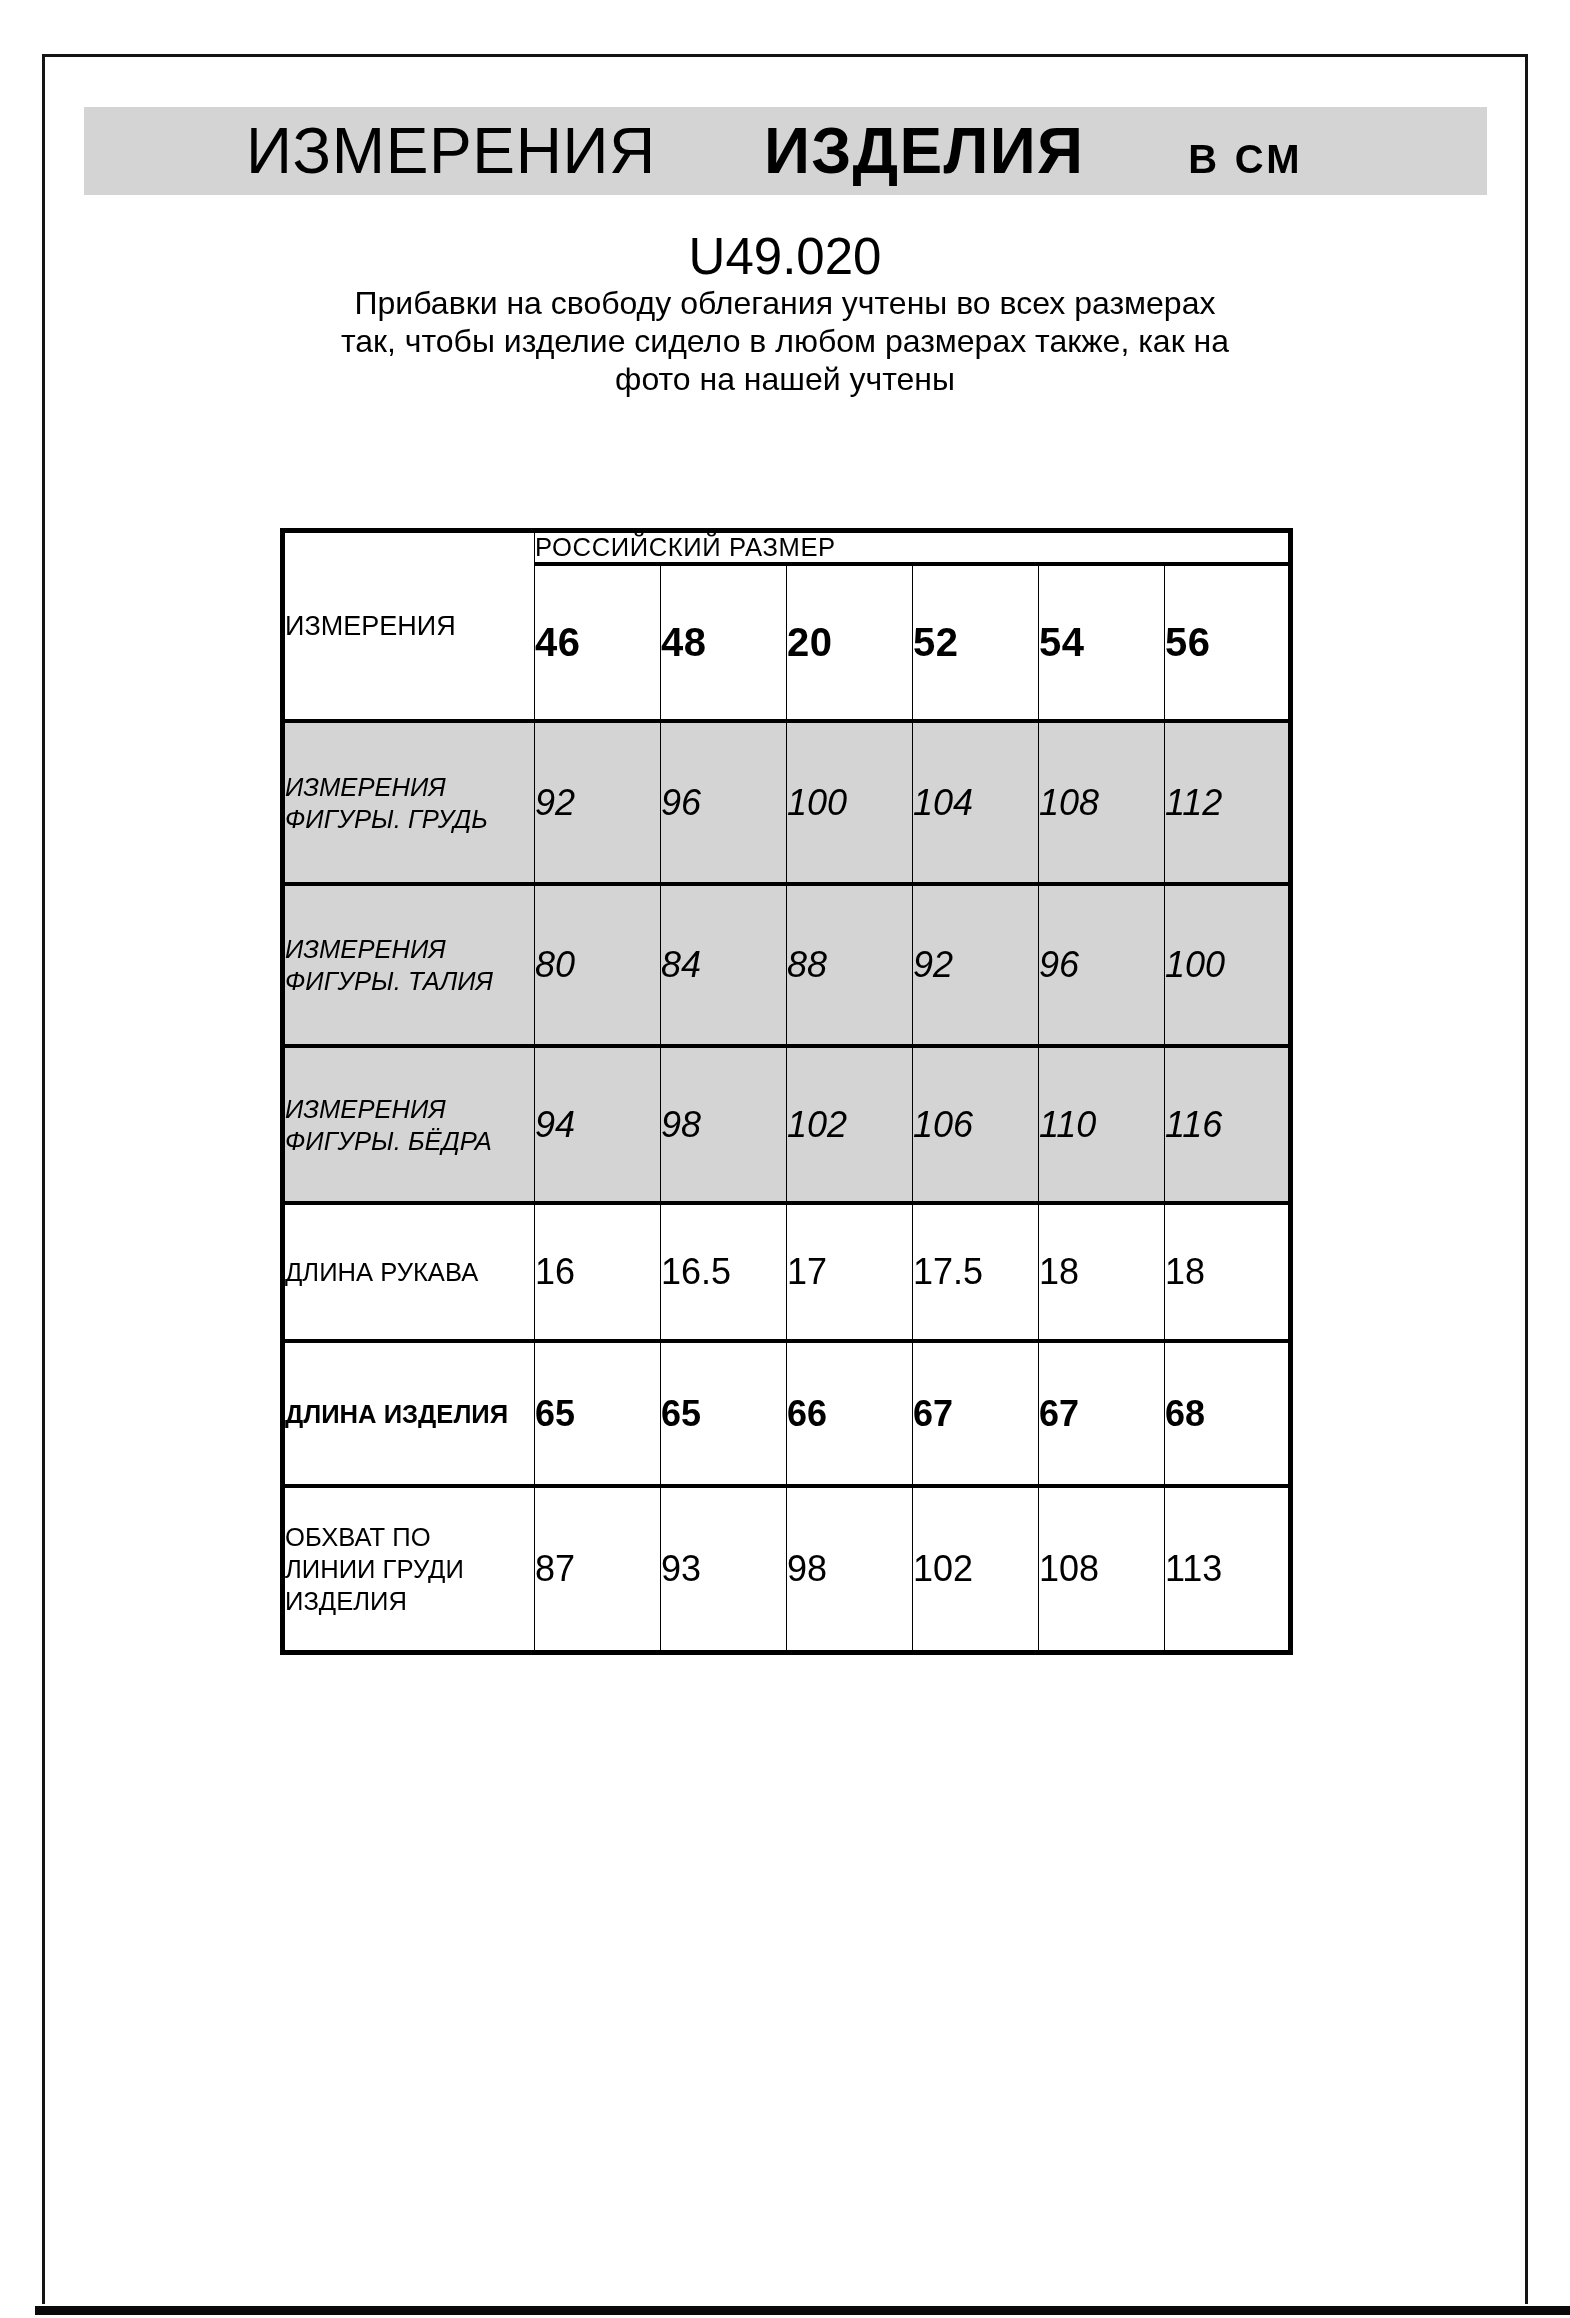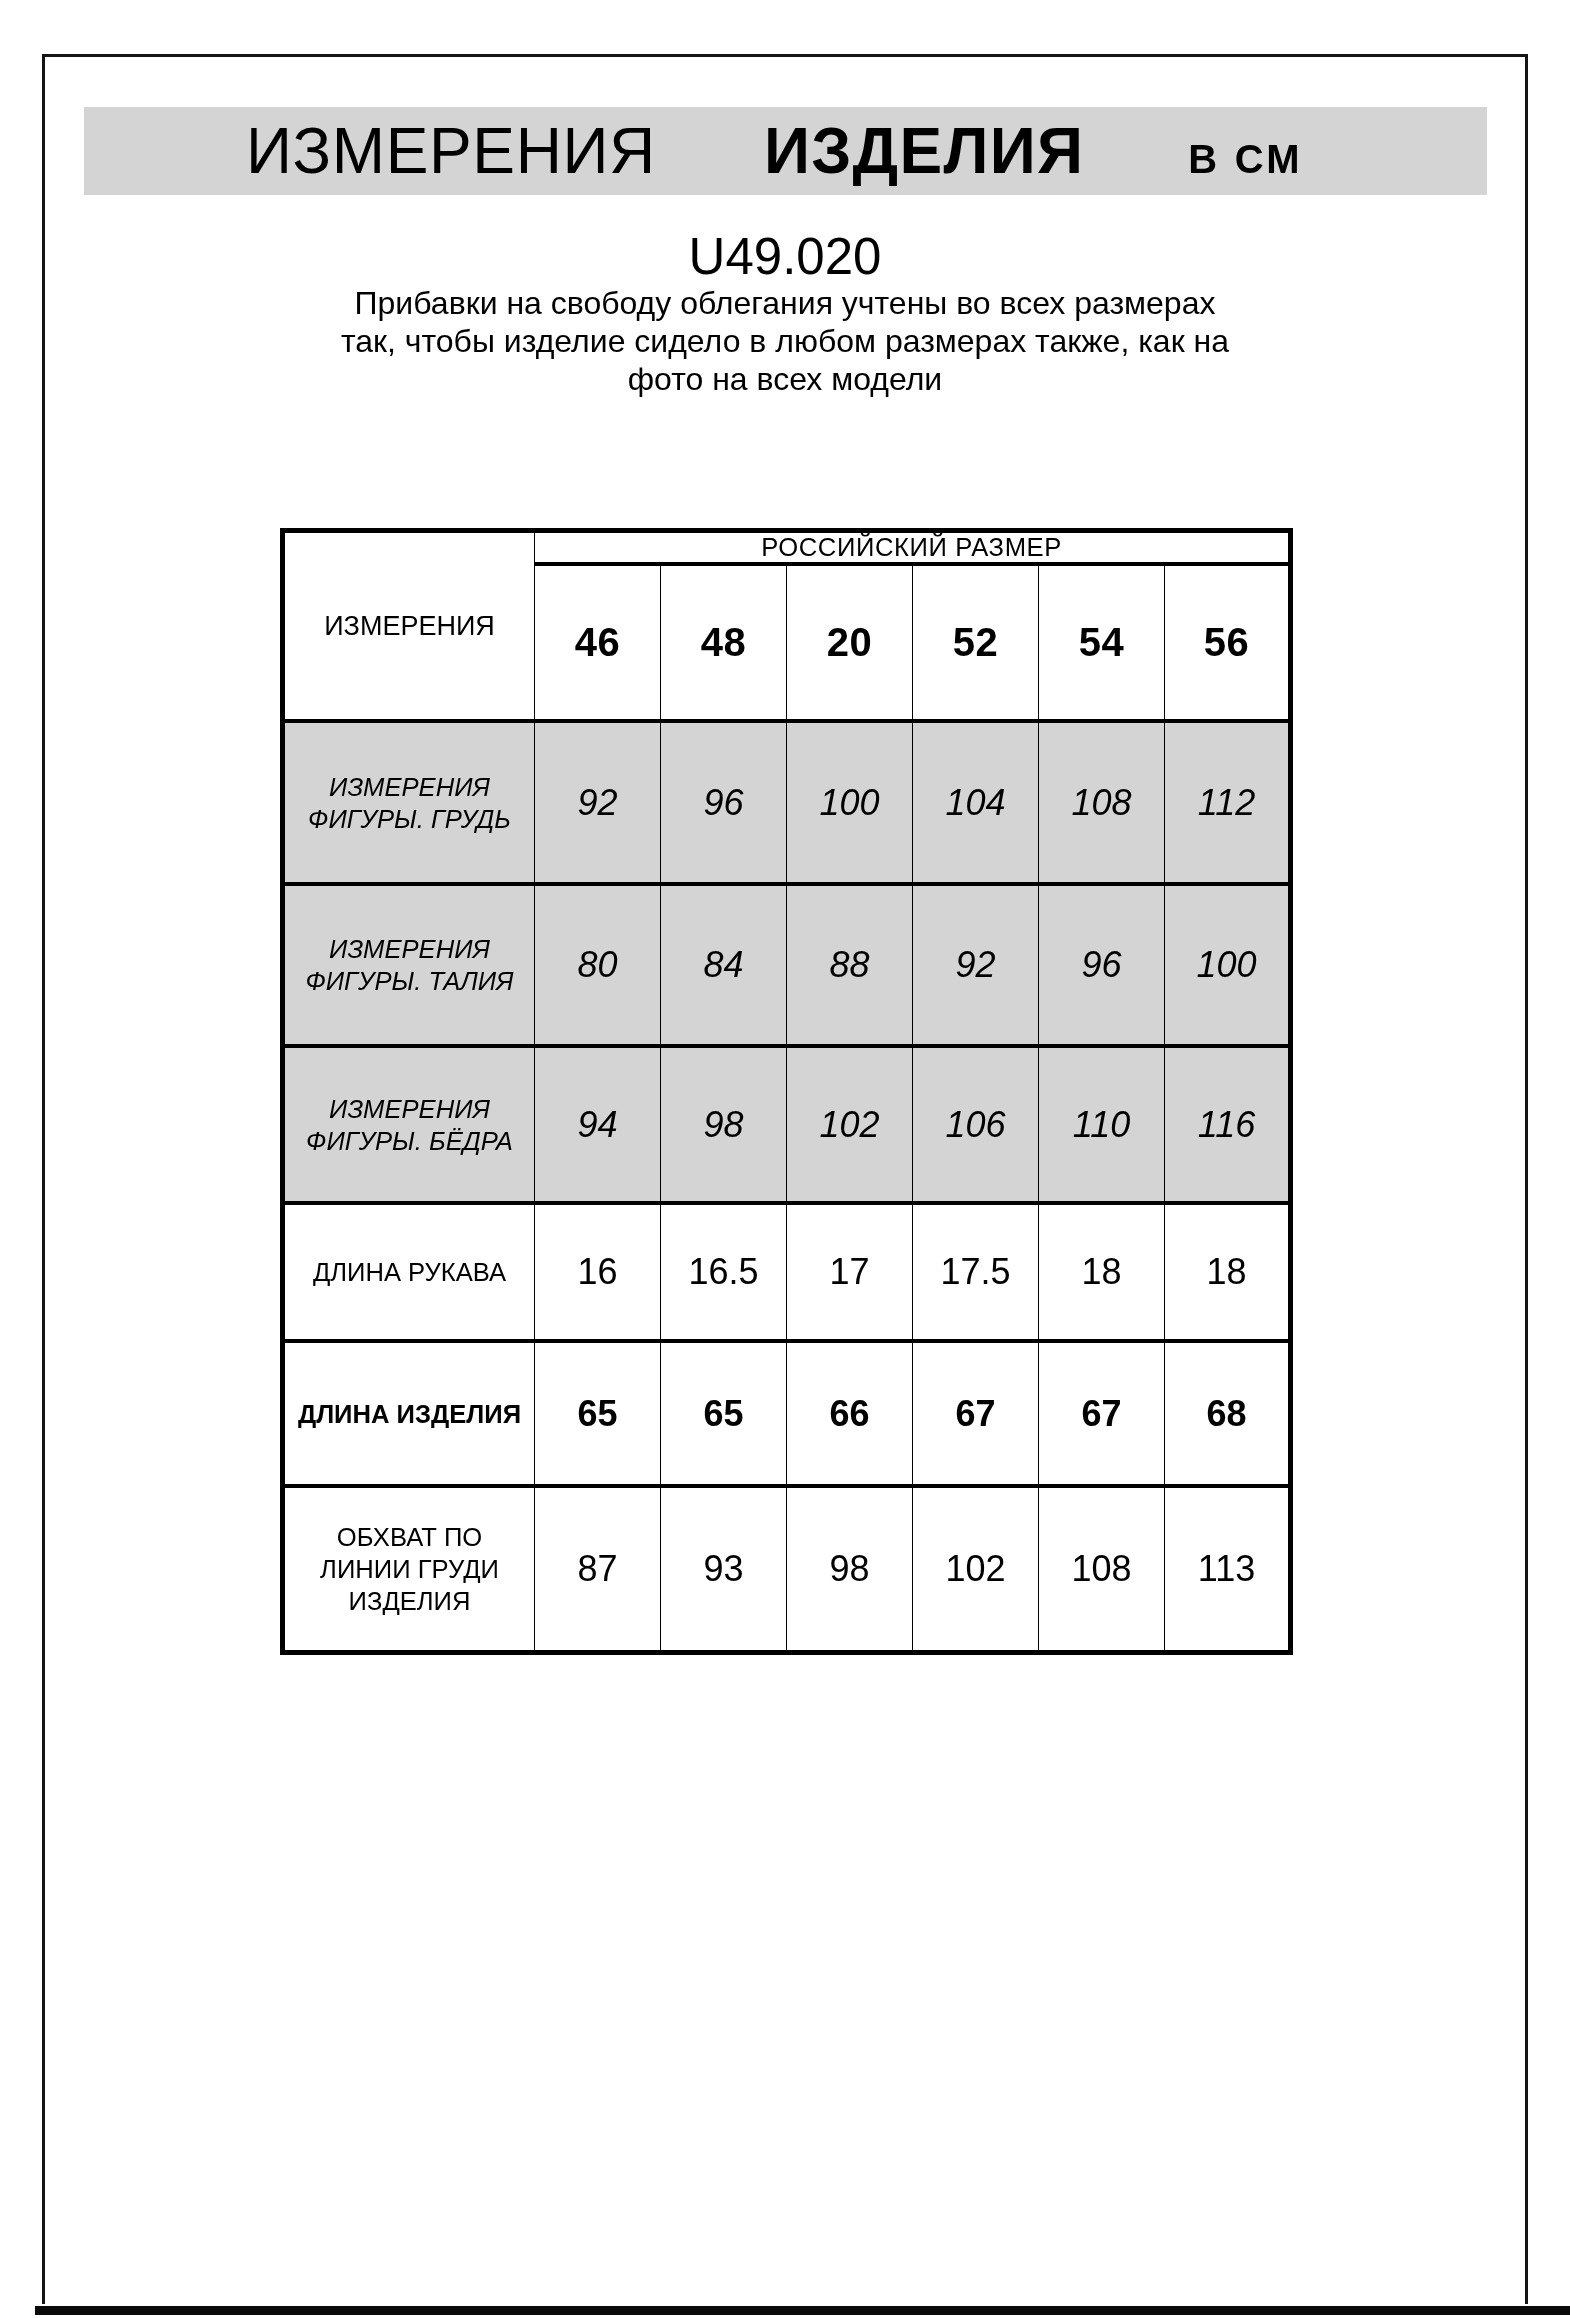--- a/index.html
+++ b/index.html
@@ -63,21 +63,21 @@
     width: 1010px;
     border-collapse: collapse;
     table-layout: fixed;
     border: 5.1px solid #000;
   }
   .size-table td, .size-table th {
     border-left: 1.9px solid #000;
     border-right: 1.9px solid #000;
     border-top: 4.5px solid #000;
     border-bottom: 4.5px solid #000;
-    text-align: center;
+    text-align: left;
     vertical-align: middle;
     padding: 0;
     overflow: hidden;
   }
   col.c-label { width: 252px; }
   col.c-size  { width: 126px; }
 
   tr.r-head1  { height: 29px; }
   tr.r-sizes  { height: 157px; }
   tr.r-chest  { height: 163px; }
@@ -115,21 +115,21 @@
 
   <div class="band">
     <span class="t1">ИЗМЕРЕНИЯ</span><span class="t2">ИЗДЕЛИЯ</span><span class="t3">В СМ</span>
   </div>
 
   <div class="intro">
     <div class="article">U49.020</div>
     <div class="note">
       <div>Прибавки на свободу облегания учтены во всех размерах</div>
       <div>так, чтобы изделие сидело в любом размерах также, как на</div>
-      <div>фото на всех модели</div>
+      <div>фото на нашей учтены</div>
     </div>
   </div>
 
   <table class="size-table">
     <colgroup>
       <col class="c-label">
       <col class="c-size">
         <col class="c-size">
         <col class="c-size">
       <col class="c-size">

